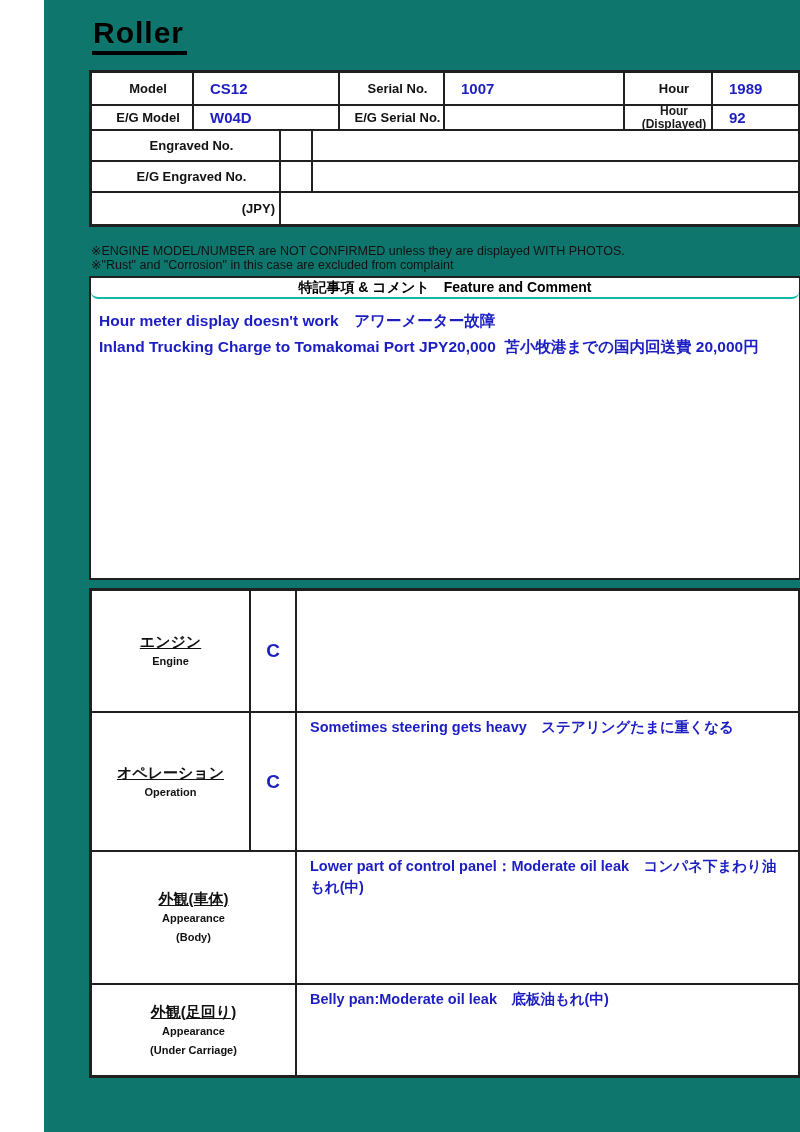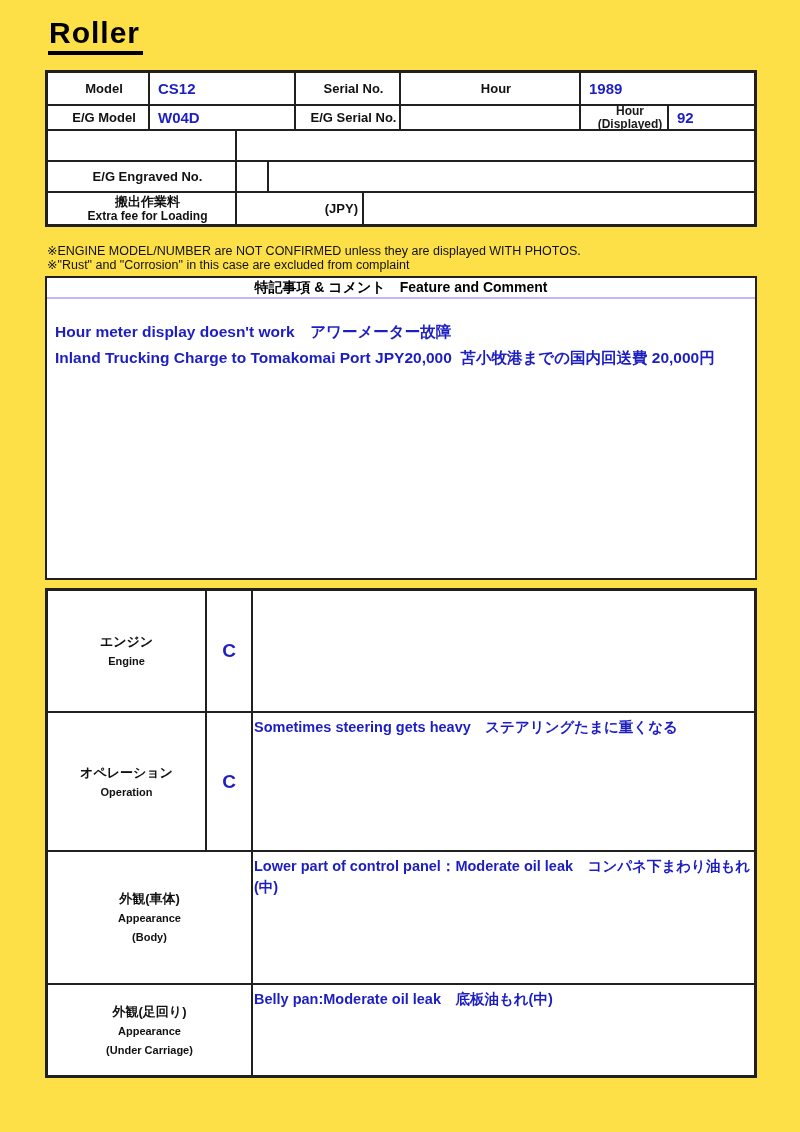--- a/index.html
+++ b/index.html
@@ -3,21 +3,21 @@
 <meta charset="utf-8">
 <style>
   * { margin: 0; padding: 0; box-sizing: border-box; }
   html, body { background: #ffffff; }
   body {
     width: 800px; height: 1132px;
     font-family: "Liberation Sans", "DejaVu Sans", sans-serif;
     color: #1a1a1a;
     position: relative;
   }
-  .page { position: absolute; inset: 0; background: #fde047; }
+  .page { position: absolute; inset: 0; background: #0f766e; margin-left: 44px; }
 
   
   .title {
     position: absolute; top: 16px; left: 48px;
     font-size: 30px; font-weight: 800; letter-spacing: 1px;
     color: #000;
     border-bottom: 4px solid #000;
     padding: 0 3px 1px 1px;
     line-height: 34px;
   }
@@ -38,43 +38,43 @@
     border-right: 2px solid #202020;
     display: flex; flex-direction: column;
     align-items: center; justify-content: center;
     overflow: hidden;
     padding-left: 12px;
   }
   .cell:last-child { border-right: none; }
   .cell.lab { font-weight: 700; font-size: 13px; color: #111; text-align: center; line-height: 14px; }
   .cell.lab .sub { font-size: 12px; }
   .cell.val {
-    align-items: flex-start; padding-left: 8px;
+    align-items: flex-start; padding-left: 16px;
     font-weight: 700; font-size: 15px; color: #1c1ec2;
   }
   .cell.small-lab { font-weight: 700; font-size: 12px; line-height: 13px; text-align: left; }
   .cell.jpy { align-items: flex-end; justify-content: center; padding-right: 4px; font-size: 13px; font-weight: 600; color: #111; }
 
   
   .notes {
     position: absolute; top: 244px; left: 47px; width: 710px;
     font-size: 12.5px; line-height: 14px; color: #111;
   }
 
   
   .comment-box {
     position: absolute; top: 276px; left: 45px; width: 712px; height: 304px;
     border: 2px solid #202020; background: #fff;
   }
   .comment-header {
-    height: 21px; border-bottom: 2px solid #c4b5fd;
+    height: 21px; border-bottom: 2px solid #14b8a6;
     display: flex; align-items: center; justify-content: center;
-    font-weight: 700; font-size: 14px; color: #000;
-  }
-  .comment-content { padding: 20px 8px; }
+    font-weight: 700; font-size: 14px; color: #000; border-radius: 7px;
+  }
+  .comment-content { padding: 9px 8px; }
   .comment-line {
     color: #1c1ec2; font-weight: 700; font-size: 15.5px; line-height: 26px;
     white-space: pre-wrap;
   }
 
   
   .inspection-table {
     position: absolute; top: 588px; left: 45px; width: 712px;
     border: 3px solid #202020; background: #fff;
   }
@@ -85,72 +85,70 @@
   .h-engine { height: 122px; }
   .h-operation { height: 139px; }
   .h-body { height: 133px; }
   .h-uc { height: 90px; }
   .icell { border-right: 2px solid #202020; overflow: hidden; }
   .icell:last-child { border-right: none; }
   .ilabel {
     display: flex; flex-direction: column; align-items: center; justify-content: center;
     text-align: center; color: #111;
   }
-  .ilabel .jp { font-weight: 700; font-size: 13px; line-height: 21px; }
+  .ilabel .jp { font-weight: 700; font-size: 15px; line-height: 21px; text-decoration: underline; }
   .ilabel .en { font-weight: 700; font-size: 11px; line-height: 19px; }
   .igrade {
     display: flex; align-items: center; justify-content: center;
     color: #1c1ec2; font-weight: 700; font-size: 19px;
   }
   .icomment {
-    padding: 4px 1px;
+    padding: 4px 13px;
     color: #1c1ec2; font-weight: 700; font-size: 14.5px; line-height: 21px;
     white-space: pre-wrap;
   }
 </style>
 </head>
 <body>
 
 <div class="page">
 
   <div class="title">Roller</div>
 
   <div class="spec-table">
     <div class="spec-row row-a">
       <div class="cell lab">Model</div>
       <div class="cell val">CS12</div>
       <div class="cell lab">Serial No.</div>
+      <div class="cell val">1007</div>
       <div class="cell lab">Hour</div>
       <div class="cell val">1989</div>
     </div>
     <div class="spec-row row-b">
       <div class="cell lab">E/G Model</div>
       <div class="cell val">W04D</div>
       <div class="cell lab">E/G Serial No.</div>
       <div class="cell val"></div>
       <div class="cell small-lab">
         <span>Hour</span>
         <span>(Displayed)</span>
       </div>
       <div class="cell val">92</div>
     </div>
     <div class="spec-row row-c">
+      <div class="cell lab">Engraved No.</div>
       <div class="cell"></div>
       <div class="cell val"></div>
     </div>
     <div class="spec-row row-c">
       <div class="cell lab">E/G Engraved No.</div>
       <div class="cell"></div>
       <div class="cell val"></div>
     </div>
     <div class="spec-row row-d">
-      <div class="cell lab">
-        <span>搬出作業料</span>
-        <span class="sub">Extra fee for Loading</span>
-      </div>
       <div class="cell jpy">(JPY)</div>
       <div class="cell val"></div>
     </div>
   </div>
 
   <div class="notes">
     <div>※ENGINE MODEL/NUMBER are NOT CONFIRMED unless they are displayed WITH PHOTOS.</div>
     <div>※"Rust" and "Corrosion" in this case are excluded from complaint</div>
   </div>
 

